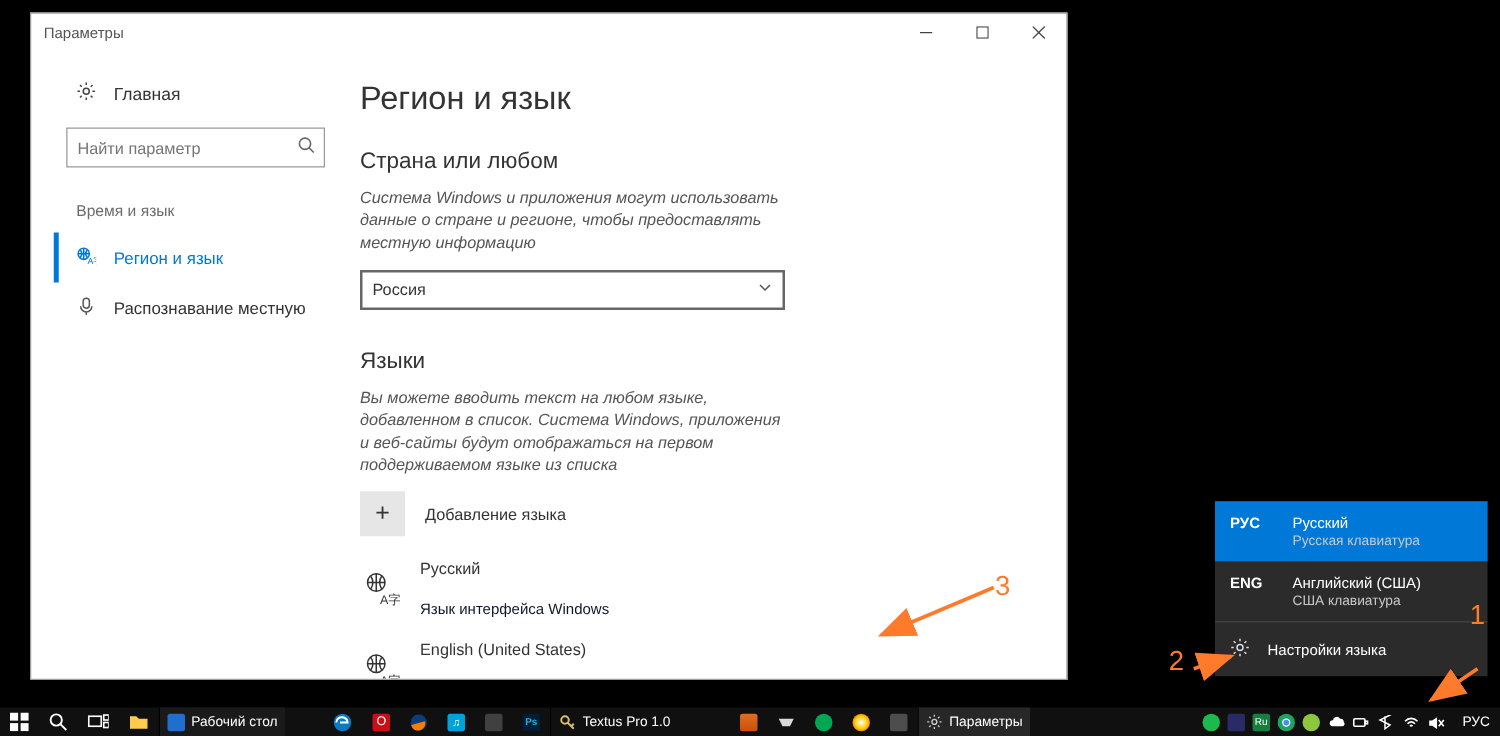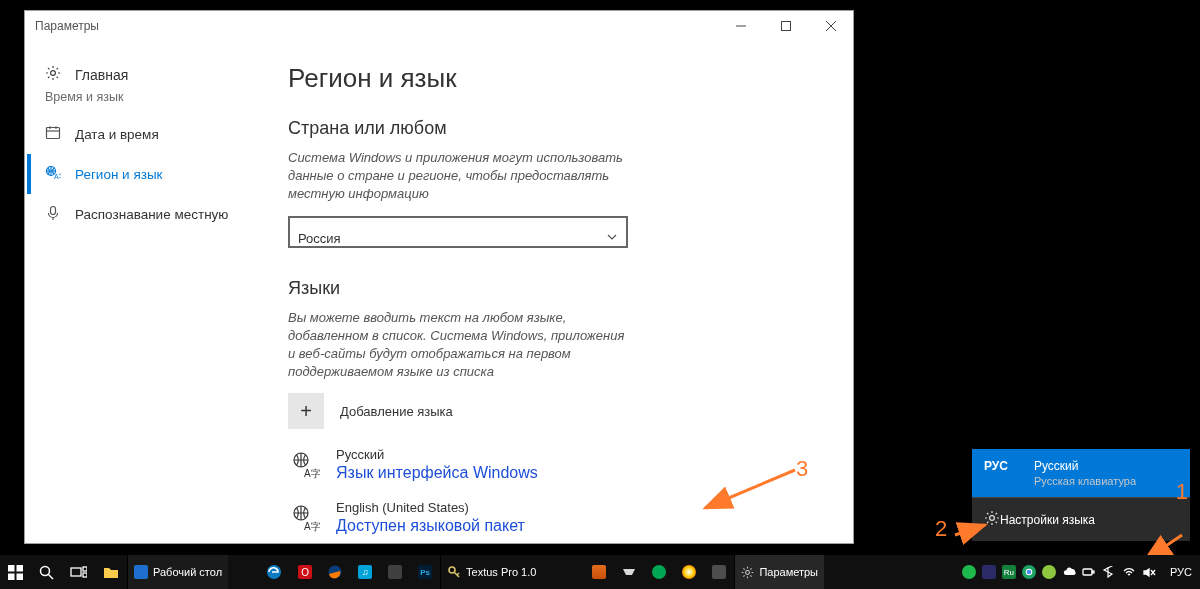--- a/index.html
+++ b/index.html
@@ -5,57 +5,57 @@
   * { box-sizing: border-box; margin: 0; padding: 0; font-family: "Segoe UI", Arial, sans-serif; }
   body { background: #000; width: 1200px; height: 589px; overflow: hidden; position: relative; font-size: 13px; color: #333; }
 
   
   .window { position: absolute; left: 24px; top: 10px; width: 830px; height: 534px; background: #fff; border: 1px solid #9f9f9f; display: flex; flex-direction: column; }
   .titlebar { height: 30px; display: flex; align-items: center; justify-content: space-between; padding: 0 0 0 10px; font-size: 12px; color: #555; }
   .titlebar-buttons { display: flex; }
   .tbtn { width: 45px; height: 30px; display: flex; align-items: center; justify-content: center; font-family: Arial; color: #444; }
   .body { flex: 1; display: flex; overflow: hidden; }
 
-  .sidebar { width: 245px; padding: 18px 10px 0 12px; }
+  .sidebar { width: 245px; padding: 18px 10px 0 28px; }
   .home { display: flex; align-items: center; gap: 14px; padding: 6px 8px; font-size: 14px; }
   .search { position: relative; margin: 12px 0 28px 0; }
   .search input { width: 100%; height: 32px; border: 1px solid #999; padding: 0 28px 0 8px; font-size: 13px; background: #fff; }
   .search .sicon { position: absolute; right: 8px; top: 7px; color: #666; }
   .sec-label { color: #6b6b6b; font-size: 12.5px; padding: 0 8px 10px 8px; }
   .sitem { display: flex; align-items: center; gap: 14px; height: 40px; padding: 0 8px; font-size: 13.5px; }
   .sitem.active { position: relative; color: #0078d7; }
   .sitem.active::before { content: ""; position: absolute; left: -10px; top: 0; bottom: 0; width: 4px; background: #0078d7; }
 
   .main { flex: 1; padding: 22px 40px 0 18px; overflow: hidden; }
   .h1 { font-size: 26px; font-weight: 300; margin-bottom: 24px; }
   .h2 { font-size: 18px; font-weight: 400; margin: 16px 0 10px 0; }
   .desc { font-size: 13px; color: #555; line-height: 1.4; max-width: 340px; margin-bottom: 12px; font-style: italic; }
-  .combo { width: 340px; height: 32px; border: 2px solid #666; display: flex; align-items: flex-end; justify-content: space-between; padding: 0 8px; font-size: 13px; }
+  .combo { width: 340px; height: 32px; border: 2px solid #666; display: flex; align-items: center; justify-content: space-between; padding: 0 8px; font-size: 13px; }
   .addrow { display: flex; align-items: center; gap: 16px; margin-top: 8px; }
   .plus { width: 36px; height: 36px; background: #e6e6e6; display: flex; align-items: center; justify-content: center; font-size: 20px; font-weight: 300; }
   .langrow { display: flex; align-items: center; gap: 14px; margin-top: 18px; }
   .langicon { width: 34px; height: 34px; display: flex; align-items: center; justify-content: center; }
-  .langtxt .sub { color: #1d4ed8; font-size: 16px; margin-top: 2px; }
+  .langtxt .sub { color: #0f172a; font-size: 12px; margin-top: 18px; }
 
   
   .flyout { position: absolute; right: 10px; bottom: 48px; width: 218px; background: #2b2b2b; color: #fff; font-size: 12px; }
   .fly-item { display: flex; gap: 18px; padding: 10px 12px; }
   .fly-item.sel { background: #0078d7; }
   .fly-item .code { font-weight: 600; width: 32px; }
   .fly-item .sub { color: #c8c8c8; font-size: 11px; margin-top: 2px; }
   .fly-sep { height: 1px; background: #444; }
-  .fly-gear { display: flex; align-items: center; padding: 12px 12px; }
+  .fly-gear { display: flex; align-items: center; gap: 14px; padding: 12px 12px; }
 
   
   .anno { position: absolute; color: #ff7a2b; font-size: 22px; font-weight: 400; }
   .arrow { stroke: #ff7a2b; fill: #ff7a2b; }
   svg.overlay { position: absolute; left: 0; top: 0; pointer-events: none; }
 
   
-  .taskbar { position: absolute; left: 0; right: 0; bottom: 0; height: 34px; background: #101010; display: flex; align-items: center; color: #fff; font-size: 11px; }
+  .taskbar { position: absolute; left: 0; right: 0; bottom: 0; height: 23px; background: #101010; display: flex; align-items: center; color: #fff; font-size: 11px; }
   .taskbar-left { display: flex; align-items: center; height: 100%; }
   .tb-btn { height: 100%; display: flex; align-items: center; justify-content: center; padding: 0 8px; gap: 5px; }
   .tb-task { height: 100%; display: flex; align-items: center; padding: 0 6px; gap: 5px; max-width: 150px; border-left: 1px solid #000; }
   .tb-task .txt { white-space: nowrap; overflow: hidden; text-overflow: ellipsis; }
   .taskbar-right { margin-left: auto; display: flex; align-items: center; height: 100%; }
   .tray { display: flex; align-items: center; gap: 6px; padding: 0 6px; }
   .isq { width: 14px; height: 14px; display: inline-flex; align-items: center; justify-content: center; font-size: 10px; border-radius: 2px; }
   .block { width: 14px; height: 14px; border-radius: 2px; display:inline-block; }
 </style>
 </head>
@@ -88,33 +88,31 @@
     <div class="sidebar">
       <div class="home">
         <span>
           <svg width="16" height="16" viewBox="0 0 16 16" fill="none" stroke="#444" stroke-width="1.2">
               <circle cx="8" cy="8" r="2.4"></circle>
               <path d="M8 1v2M8 13v2M1 8h2M13 8h2M3 3l1.4 1.4M11.6 11.6 13 13M13 3l-1.4 1.4M4.4 11.6 3 13"></path>
             </svg>
         </span>
         <span>Главная</span>
       </div>
+      <div class="search">
+        <input placeholder="Найти параметр" style="">
+        <span class="sicon">
+          <svg width="14" height="14" viewBox="0 0 14 14" fill="none" stroke="#666" stroke-width="1.3">
+              <circle cx="6" cy="6" r="4.5"></circle>
+              <line x1="9.2" y1="9.2" x2="13" y2="13"></line>
+            </svg>
+        </span>
+      </div>
       <div class="sec-label">Время и язык</div>
 
-      <div class="sitem">
-        <span>
-          <svg width="16" height="16" fill="none" stroke="#555" stroke-width="1.2">
-              <rect x="1.5" y="2.5" width="13" height="11" rx="1"></rect>
-              <line x1="1.5" y1="6" x2="14.5" y2="6"></line>
-              <line x1="5" y1="1.2" x2="5" y2="4"></line>
-              <line x1="11" y1="1.2" x2="11" y2="4"></line>
-            </svg>
-        </span>
-        <span>Дата и время</span>
-      </div>
 
       <div class="sitem active">
         <span>
           <svg width="16" height="16" fill="none" stroke="#0078d7" stroke-width="1.2">
               <circle cx="6" cy="6" r="4.5"></circle>
               <path d="M1.5 6h9M6 1.5v9M3 2.8c1.8 2 1.8 4.4 0 6.4M9 2.8c-1.8 2-1.8 4.4 0 6.4"></path>
               <text x="9" y="14" font-size="7" fill="#0078d7" stroke="none">A字</text>
             </svg>
         </span>
         <span>Регион и язык</span>
@@ -183,20 +181,27 @@
     </div>
   </div>
 </div>
 
 <div class="flyout">
   <div class="fly-item sel">
     <span class="code">РУС</span>
     <div>
       <div>Русский</div>
       <div class="sub">Русская клавиатура</div>
+    </div>
+  </div>
+  <div class="fly-item">
+    <span class="code">ENG</span>
+    <div>
+      <div>Английский (США)</div>
+      <div class="sub">США клавиатура</div>
     </div>
   </div>
   <div class="fly-sep"></div>
   <div class="fly-gear">
     <span>
       <svg width="16" height="16" viewBox="0 0 16 16" fill="none" stroke="#ddd" stroke-width="1.2">
           <circle cx="8" cy="8" r="2.4"></circle>
           <path d="M8 1v2M8 13v2M1 8h2M13 8h2M3 3l1.4 1.4M11.6 11.6 13 13M13 3l-1.4 1.4M4.4 11.6 3 13"></path>
         </svg>
     </span>

